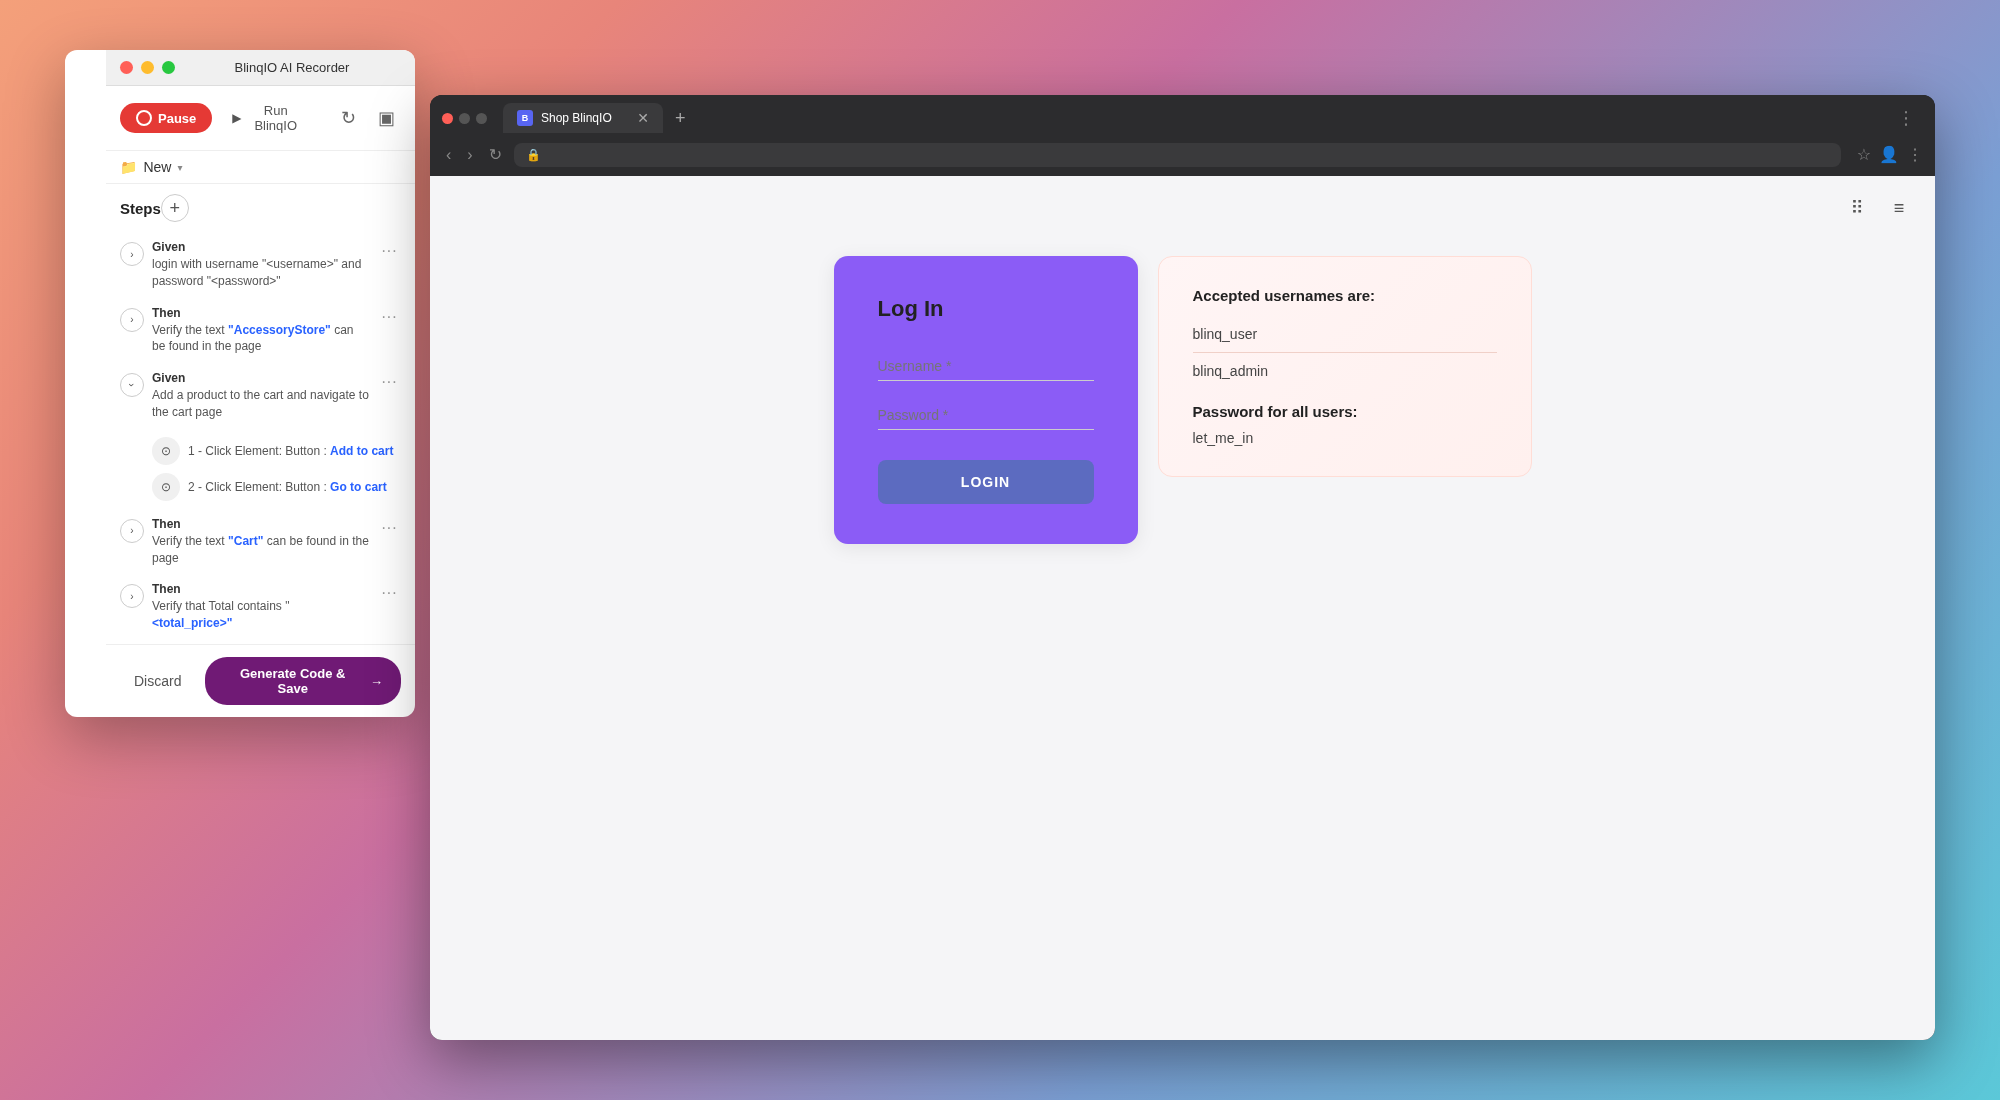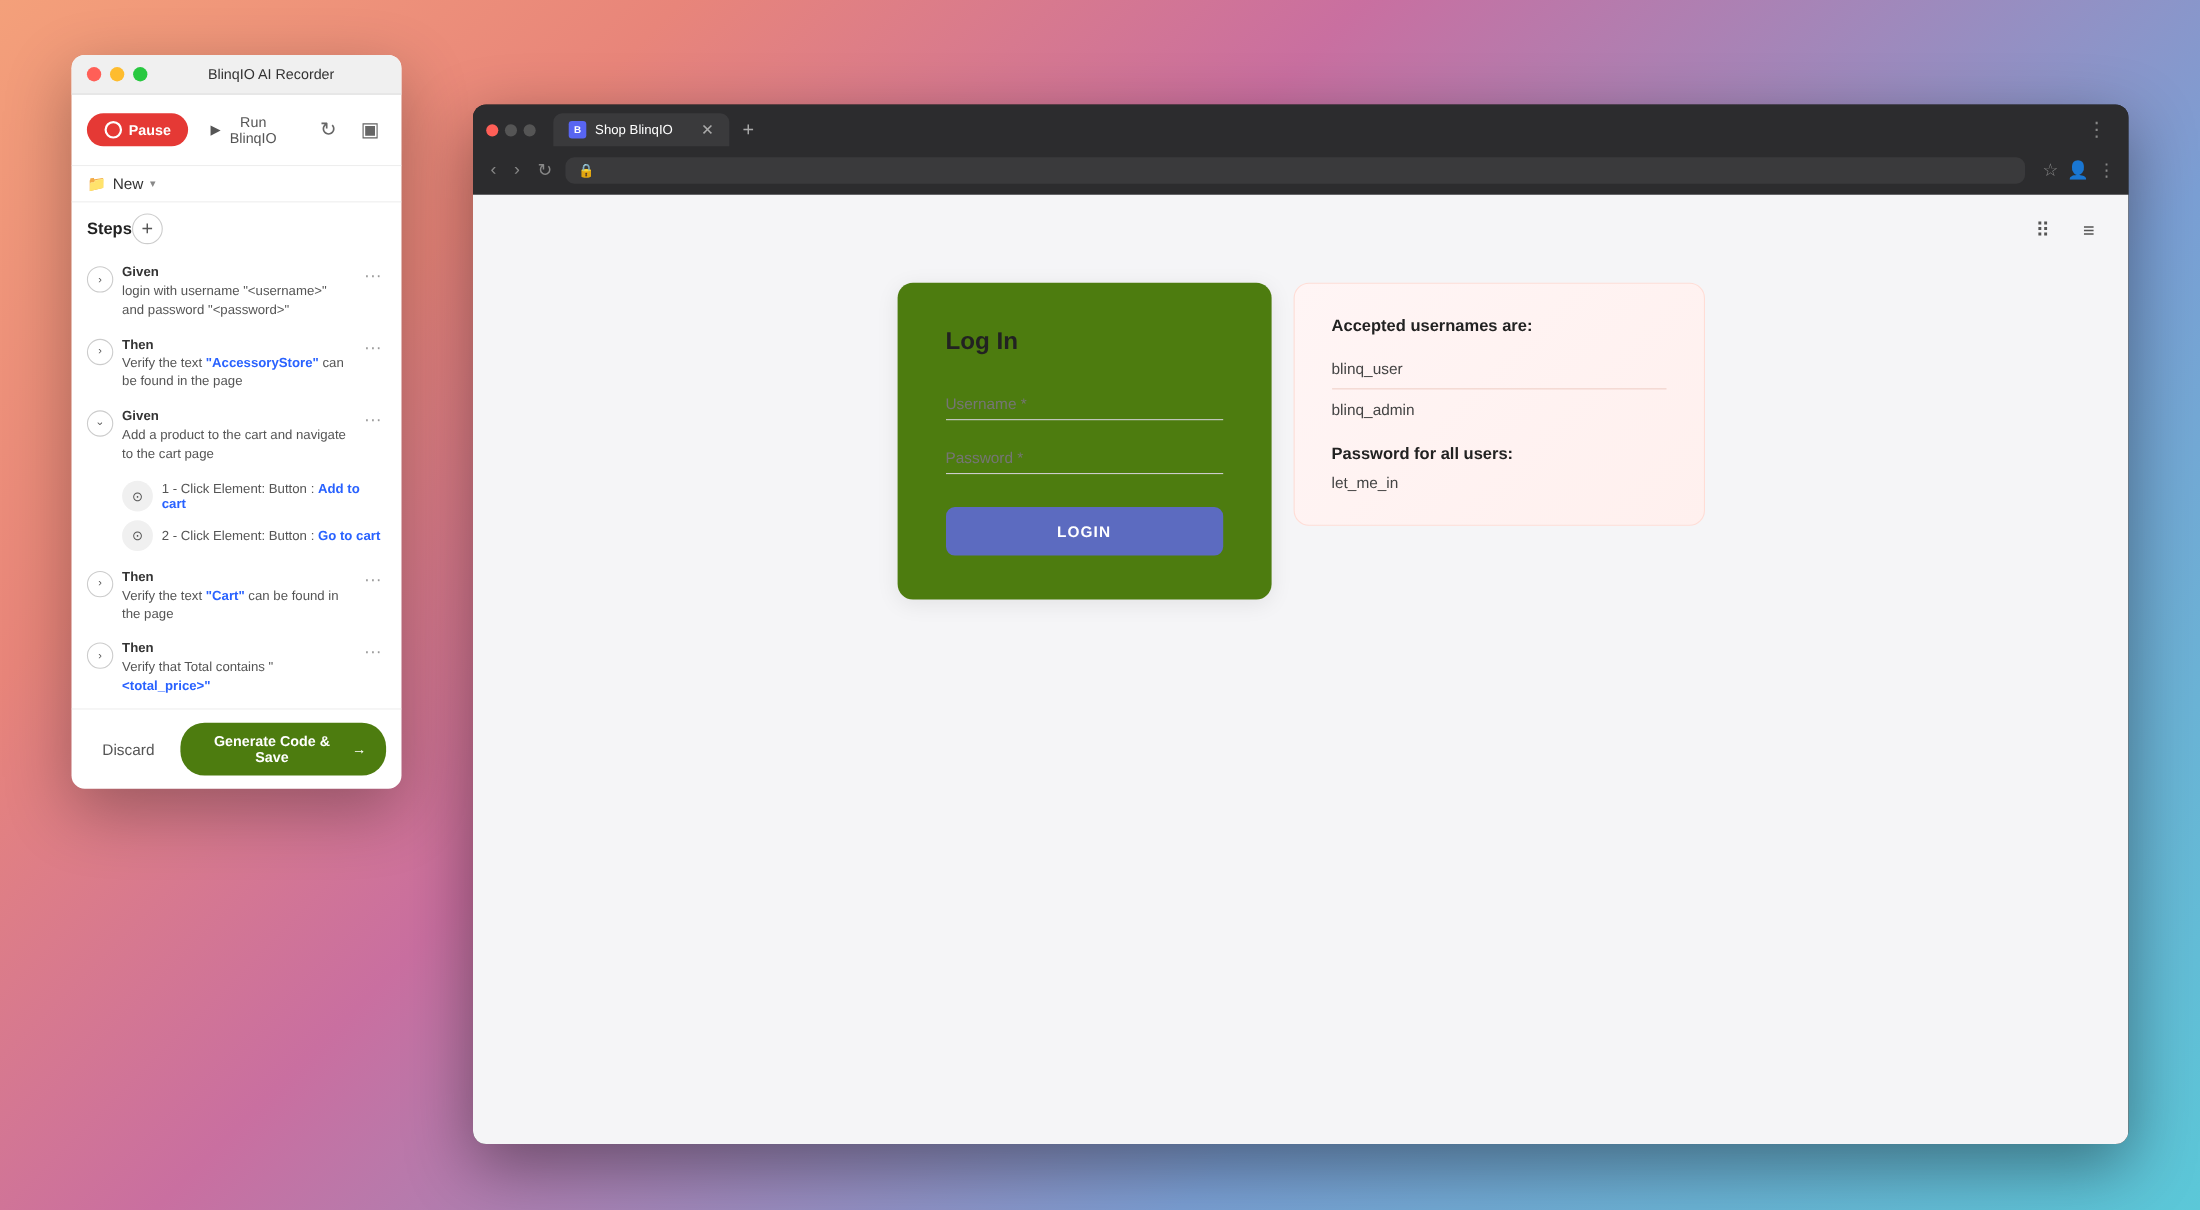--- a/index.html
+++ b/index.html
@@ -10,27 +10,28 @@
       font-family: -apple-system, BlinkMacSystemFont, 'Segoe UI', sans-serif;
       overflow: hidden;
       position: relative;
     }
 
     
     .recorder-window {
       position: absolute;
       top: 50px;
       left: 65px;
-      width: 300px;
+      width: 350px;
       background: #ffffff;
       border-radius: 12px;
       box-shadow: 0 20px 60px rgba(0,0,0,0.3);
       display: flex;
       flex-direction: column;
       overflow: hidden;
+      padding-left: 41px;
     }
 
     .recorder-titlebar {
       background: #f0f0f0;
       padding: 10px 14px;
       display: flex;
       align-items: center;
       gap: 8px;
       border-bottom: 1px solid #ddd;
     }
@@ -239,21 +240,21 @@
       background: none;
       border: none;
       color: #555;
       font-size: 14px;
       cursor: pointer;
       padding: 8px 14px;
       font-weight: 500;
     }
 
     .btn-generate {
-      background: #4d7c0f;
+      background: #701a75;
       color: white;
       border: none;
       border-radius: 22px;
       padding: 9px 18px;
       font-size: 13px;
       font-weight: 600;
       cursor: pointer;
       display: flex;
       align-items: center;
       gap: 8px;
@@ -428,24 +429,24 @@
       left: 0;
       right: 0;
       display: flex;
       align-items: flex-start;
       justify-content: center;
       gap: 0;
       padding: 0 80px;
     }
 
     .login-card {
-      background: #4d7c0f;
+      background: #8b5cf6;
       border-radius: 14px;
       padding: 40px 44px;
-      width: 340px;
+      width: 304px;
       box-shadow: 0 4px 20px rgba(0,0,0,0.08);
     }
 
     .login-title {
       font-size: 22px;
       font-weight: 700;
       color: #222;
       margin-bottom: 30px;
     }
 

